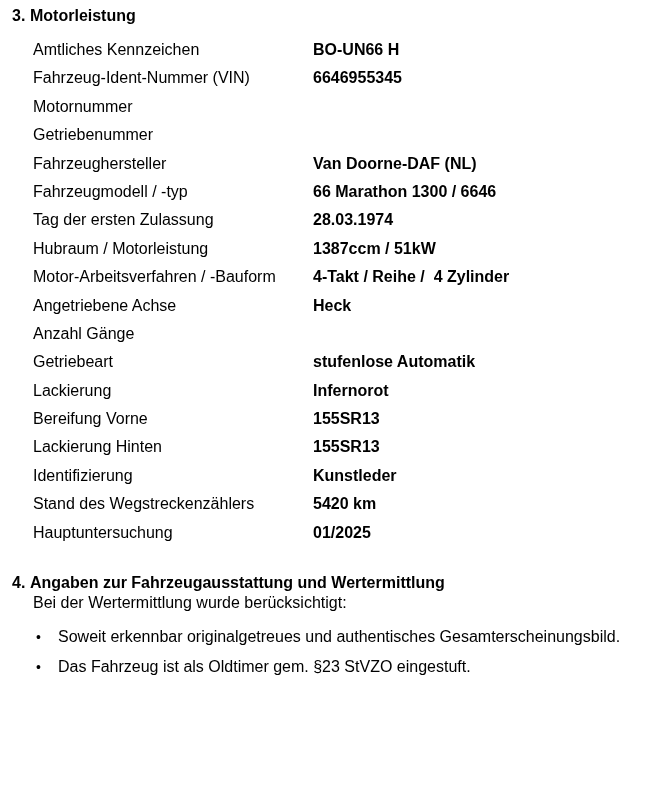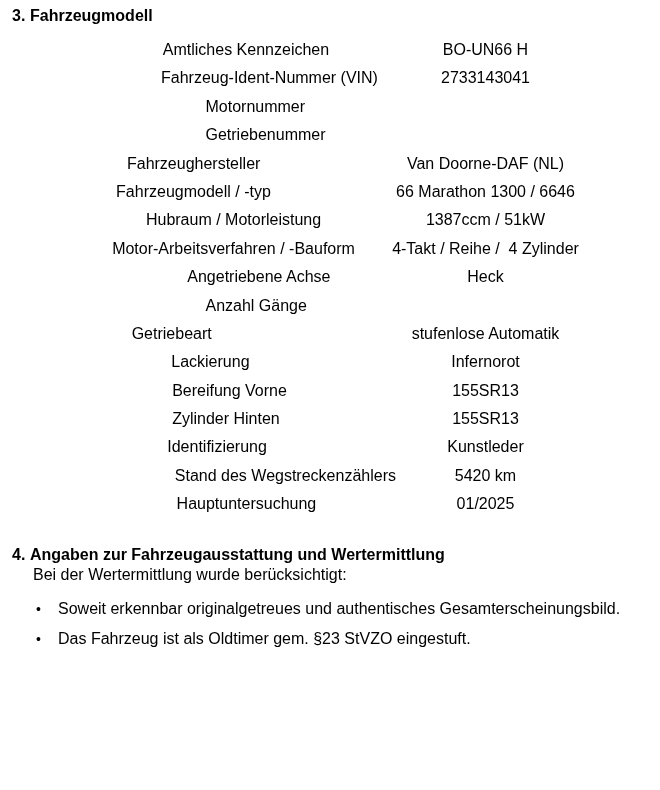--- a/index.html
+++ b/index.html
@@ -26,24 +26,23 @@
   
   .intro { margin: 5px 0 0 21px; line-height: 20px; }
 
   
   .kv-table { margin: 10px 0 0 21px; }
   .row {
     display: flex;
     height: 28.4px;
     line-height: 28.4px;
     align-items: baseline;
-    justify-content: center;
   }
   .k { width: 280px; flex: none; white-space: pre-wrap; }
-  .v { white-space: pre-wrap; }
+  .v { white-space: pre-wrap; font-weight: bold; }
 
   
   .sec4 { margin-top: 26px; }
   .lead { margin: 0 0 0 21px; line-height: 20px; }
   .bullets { list-style: none; margin: 14px 0 0 21px; padding: 0; }
   .bullets li { display: flex; line-height: 20px; }
   .bullets li + li { margin-top: 10px; }
   .bullet-marker {
     width: 25px;
     padding-left: 3px;
@@ -52,48 +51,52 @@
   }
 </style>
 </head>
 <body>
 
 <div class="page">
 
   <div class="section">
     <div class="sec-head">
       <span class="sec-num">3.</span>
-      <span class="sec-title">Fahrzeugmodell</span>
+      <span class="sec-title">Motorleistung</span>
     </div>
 
 
     <div class="kv-table">
       <div class="row">
         <span class="k">Amtliches Kennzeichen</span>
         <span class="v">BO-UN66 H</span>
       </div>
       <div class="row">
         <span class="k">Fahrzeug-Ident-Nummer (VIN)</span>
-        <span class="v">2733143041</span>
+        <span class="v">6646955345</span>
       </div>
       <div class="row">
         <span class="k">Motornummer</span>
         <span class="v"></span>
       </div>
       <div class="row">
         <span class="k">Getriebenummer</span>
         <span class="v"></span>
       </div>
       <div class="row">
         <span class="k">Fahrzeughersteller</span>
         <span class="v">Van Doorne-DAF (NL)</span>
       </div>
       <div class="row">
         <span class="k">Fahrzeugmodell / -typ</span>
         <span class="v">66 Marathon 1300 / 6646</span>
+      </div>
+      <div class="row">
+        <span class="k">Tag der ersten Zulassung</span>
+        <span class="v">28.03.1974</span>
       </div>
       <div class="row">
         <span class="k">Hubraum / Motorleistung</span>
         <span class="v">1387ccm / 51kW</span>
       </div>
       <div class="row">
         <span class="k">Motor-Arbeitsverfahren / -Bauform</span>
         <span class="v">4-Takt / Reihe /  4 Zylinder</span>
       </div>
       <div class="row">
@@ -110,21 +113,21 @@
       </div>
       <div class="row">
         <span class="k">Lackierung</span>
         <span class="v">Infernorot</span>
       </div>
       <div class="row">
         <span class="k">Bereifung Vorne</span>
         <span class="v">155SR13</span>
       </div>
       <div class="row">
-        <span class="k">Zylinder Hinten</span>
+        <span class="k">Lackierung Hinten</span>
         <span class="v">155SR13</span>
       </div>
       <div class="row">
         <span class="k">Identifizierung</span>
         <span class="v">Kunstleder</span>
       </div>
       <div class="row">
         <span class="k">Stand des Wegstreckenzählers</span>
         <span class="v">5420 km</span>
       </div>

